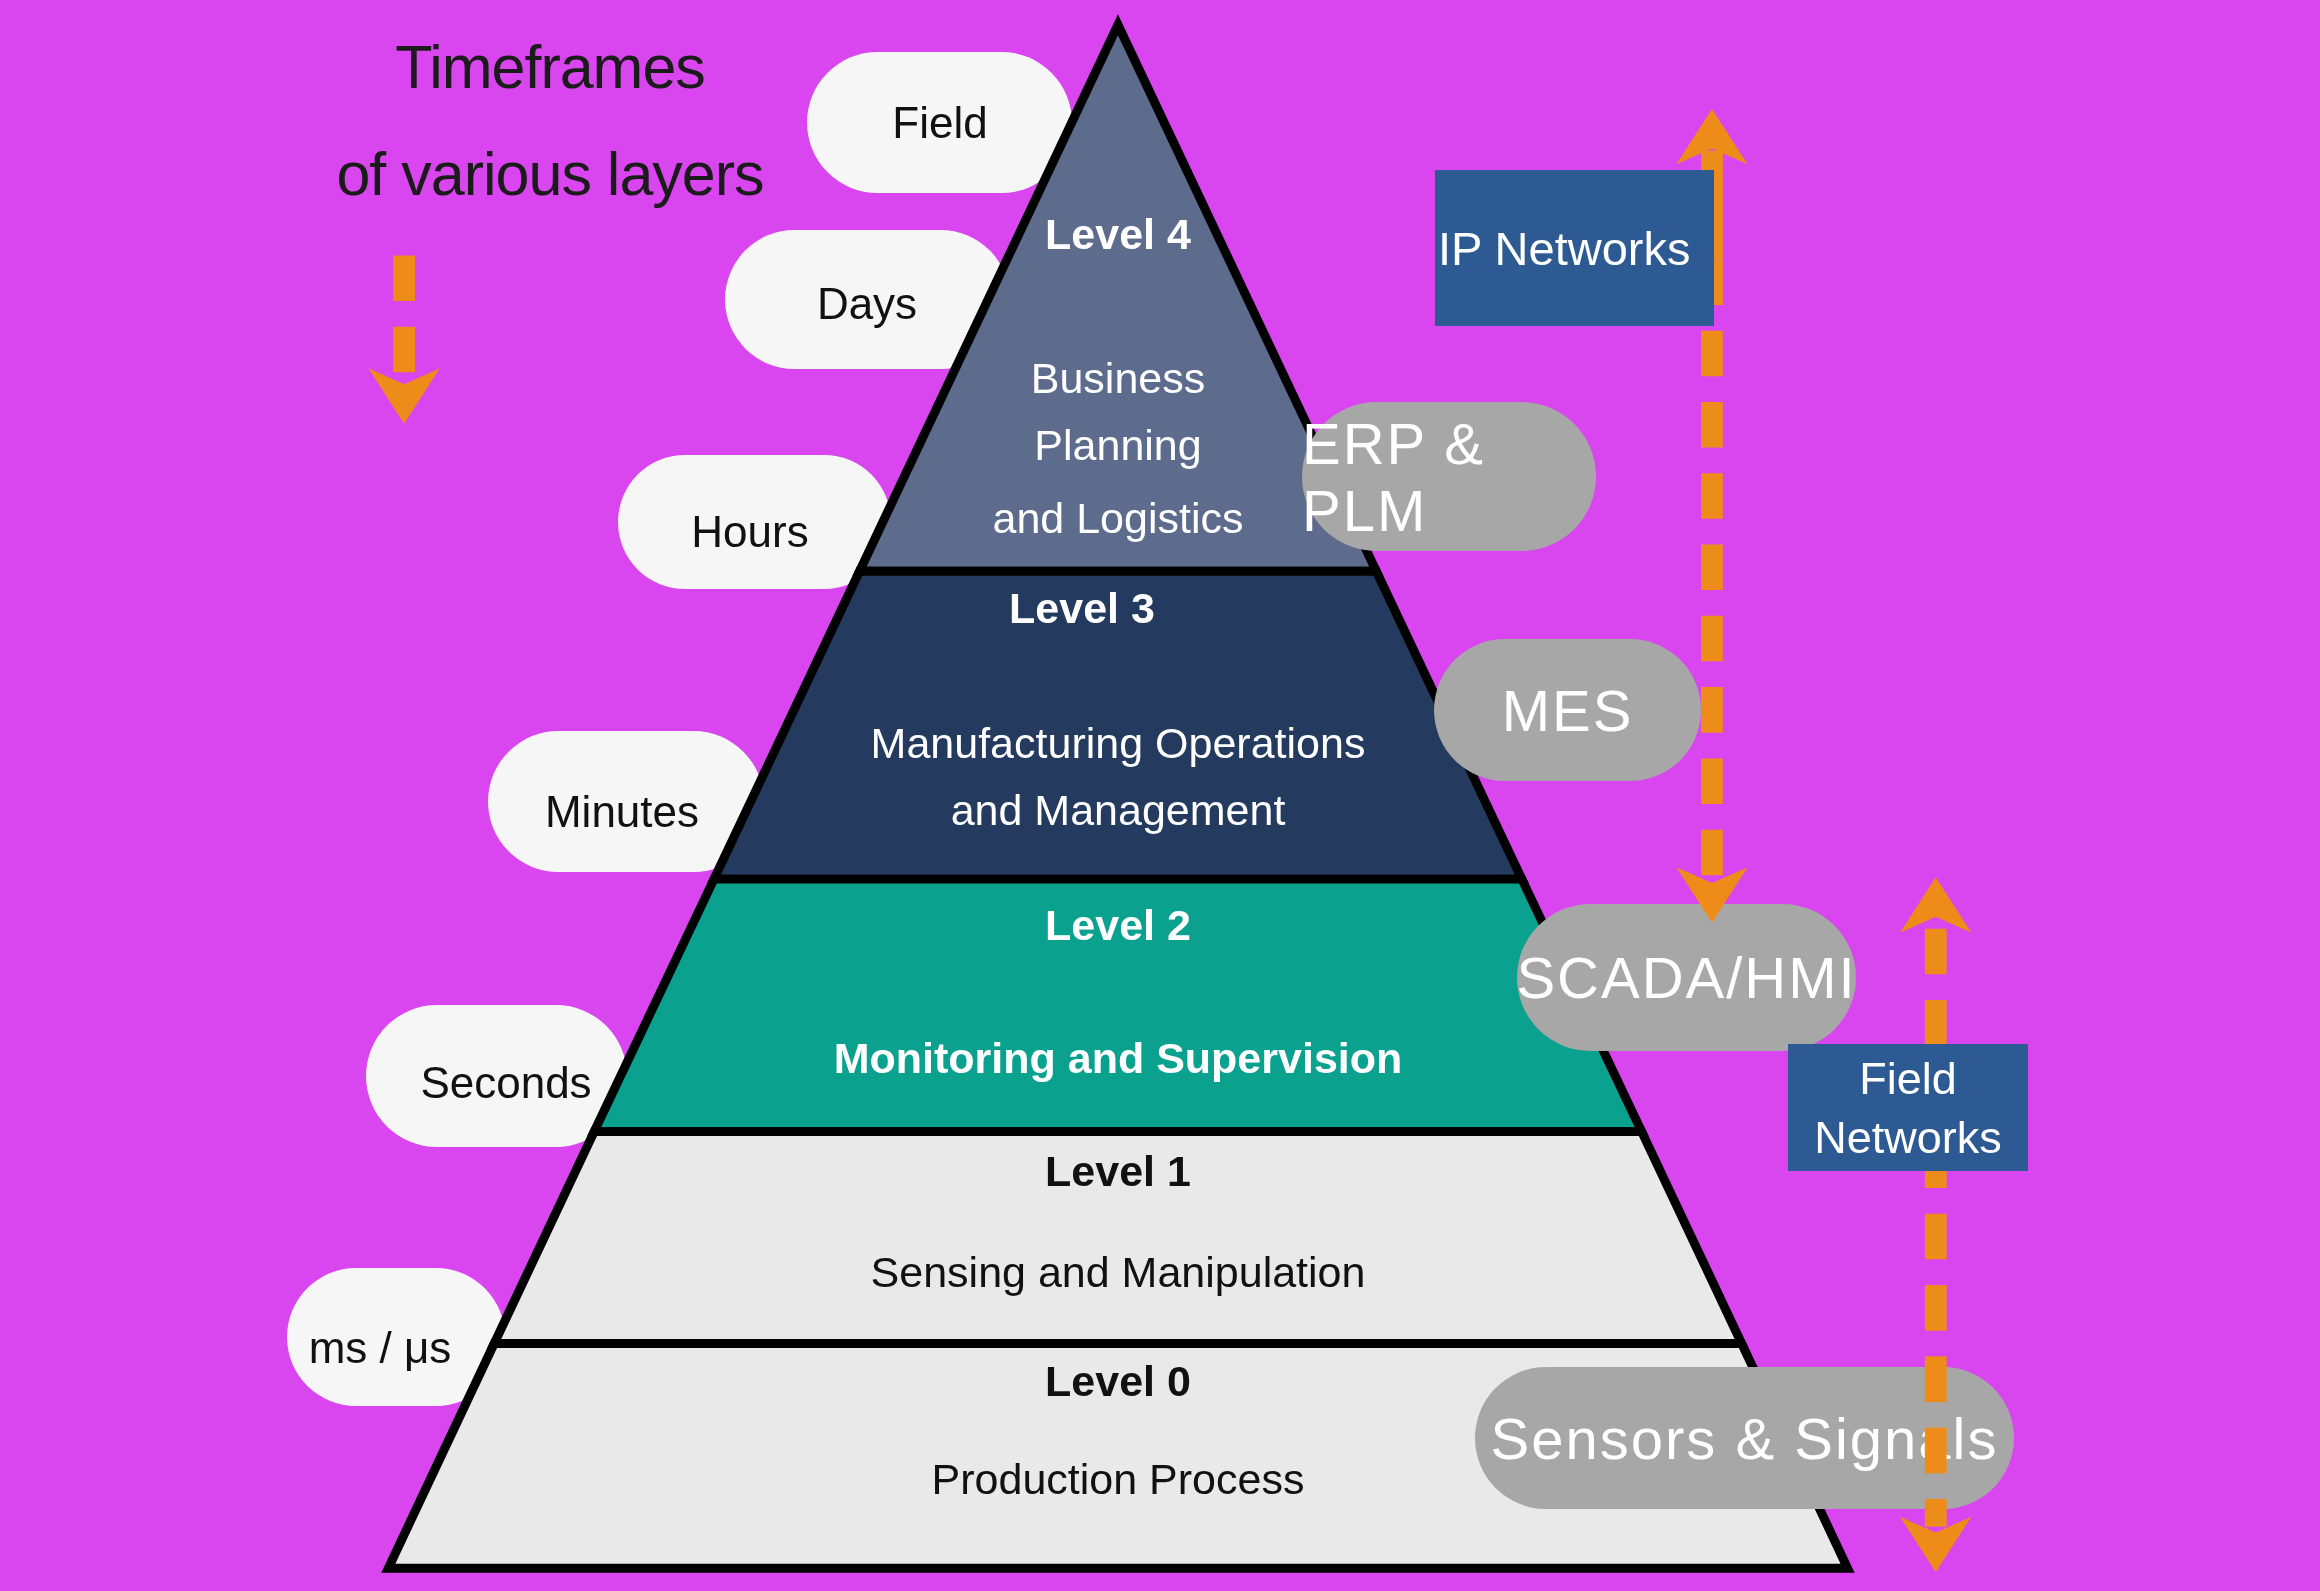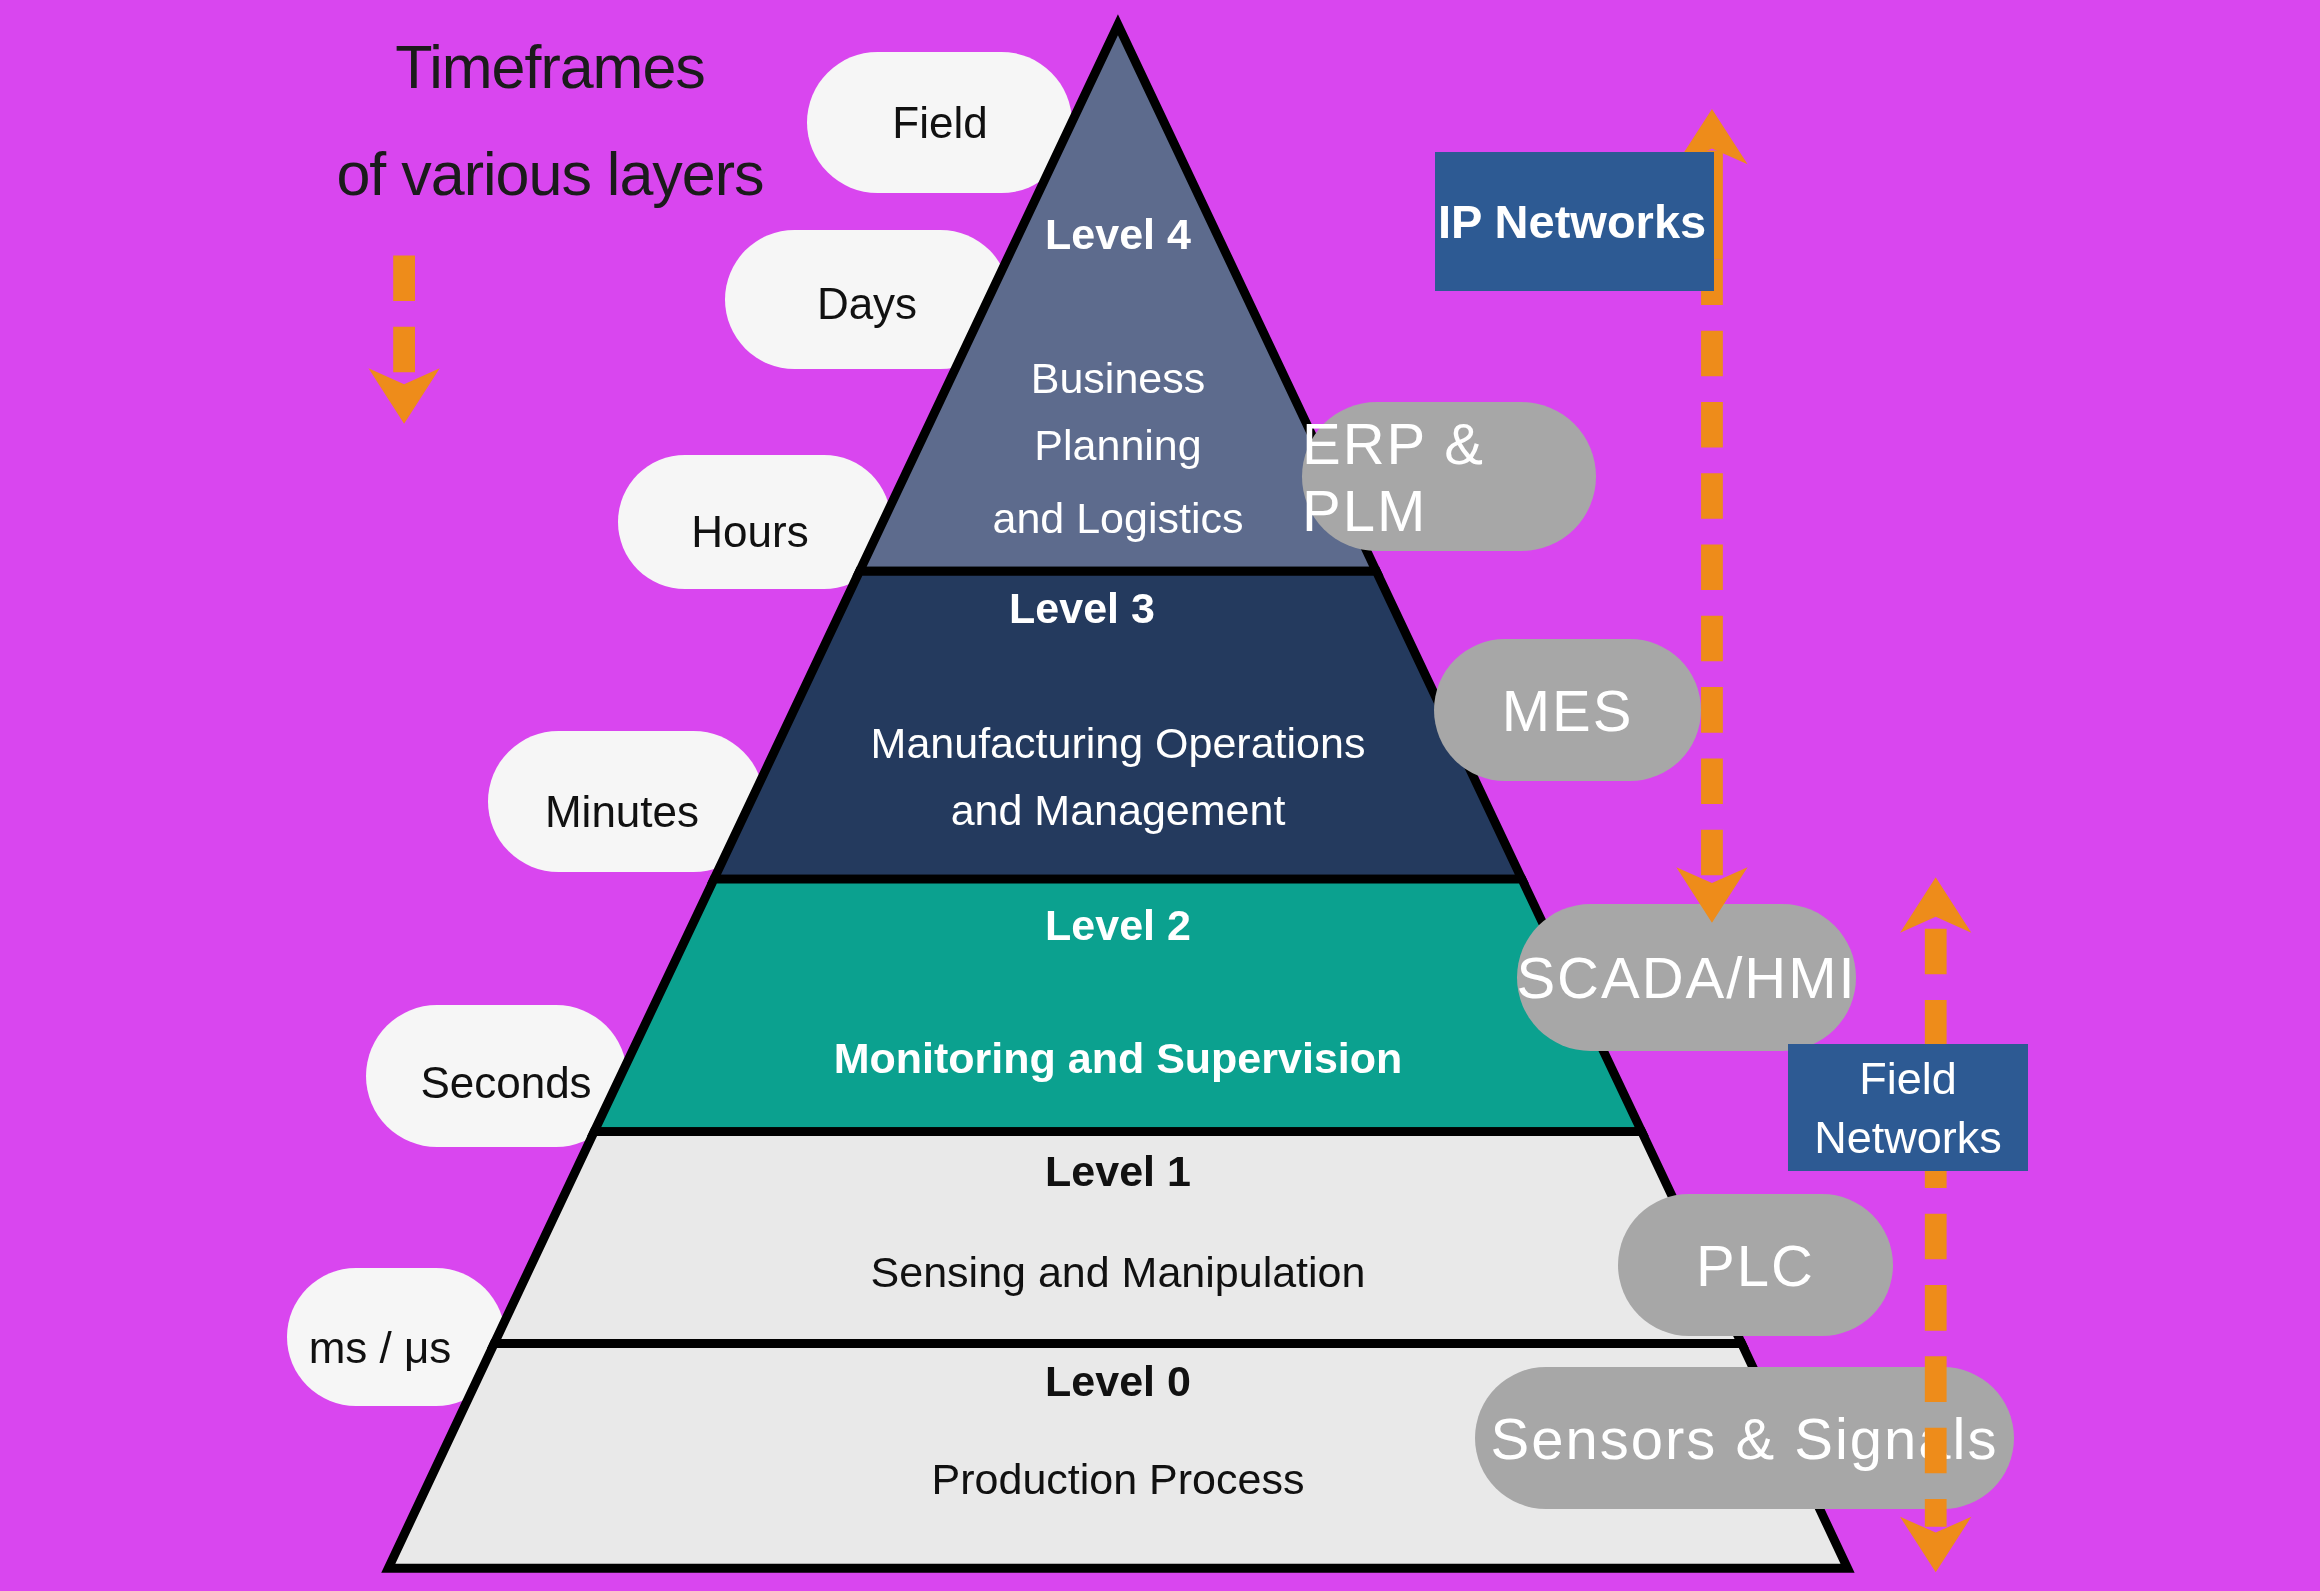--- a/index.html
+++ b/index.html
@@ -31,21 +31,21 @@
 
   
   .badge{
     position:absolute;background:#a7a7a7;border-radius:989px;
     display:flex;align-items:center;justify-content:center;
   }
   .badge span{color:#ffffff;font-size:58px;letter-spacing:2px;font-weight:400;}
 
   
   .netbox{position:absolute;background:#2d5a93;color:#ffffff;}
-  .netbox.ip{left:1435px;top:152px;width:279px;height:139px;display:flex;align-items:center;font-weight:bold;}
+  .netbox.ip{left:1435px;top:170px;width:279px;height:156px;display:flex;align-items:center;}
   .netbox.ip span{font-size:47px;padding-left:3px;}
   .netbox.field{left:1788px;top:1044px;width:240px;height:127px;display:flex;flex-direction:column;
     align-items:center;justify-content:center;line-height:59px;font-size:45px;}
 
   
   .arrow-line{stroke:#ee8c1a;stroke-width:22;fill:none;}
   .dashed{stroke-dasharray:46 26;}
   .arrow-head{fill:#ee8c1a;stroke:none;}
 </style>
 </head>
@@ -100,23 +100,20 @@
 
   <div class="badge" style="left:1302px;top:402px;width:294px;height:149px;">
     <span>ERP &amp; PLM</span>
   </div>
   <div class="badge" style="left:1434px;top:639px;width:267px;height:142px;">
     <span>MES</span>
   </div>
   <div class="badge" style="left:1517px;top:904px;width:339px;height:147px;">
     <span>SCADA/HMI</span>
   </div>
-  <div class="badge" style="left:1618px;top:1194px;width:275px;height:142px;">
-    <span>PLC</span>
-  </div>
   <div class="badge" style="left:1475px;top:1367px;width:539px;height:142px;">
     <span>Sensors &amp; Signals</span>
   </div>
 
   <svg class="layer-svg" width="2321" height="1592" viewBox="0 0 2344 1608">
 
     <g>
       <line class="arrow-line dashed" x1="408" y1="258" x2="408" y2="388"></line>
       <path class="arrow-head" d="M408,428 L372,372 L408,388 L444,372 Z"></path>
     </g>

